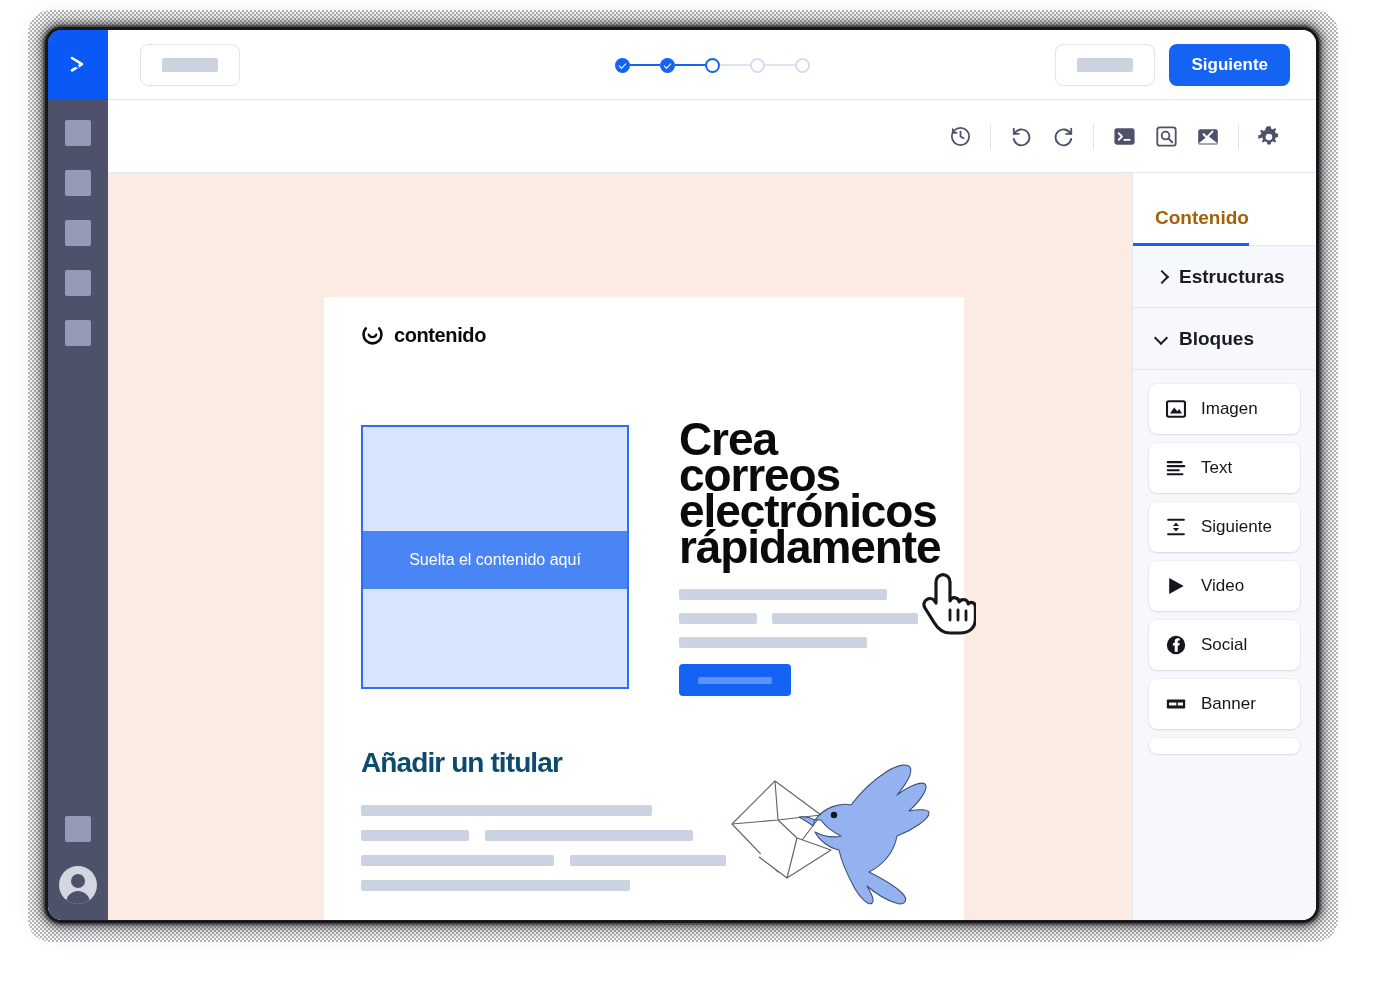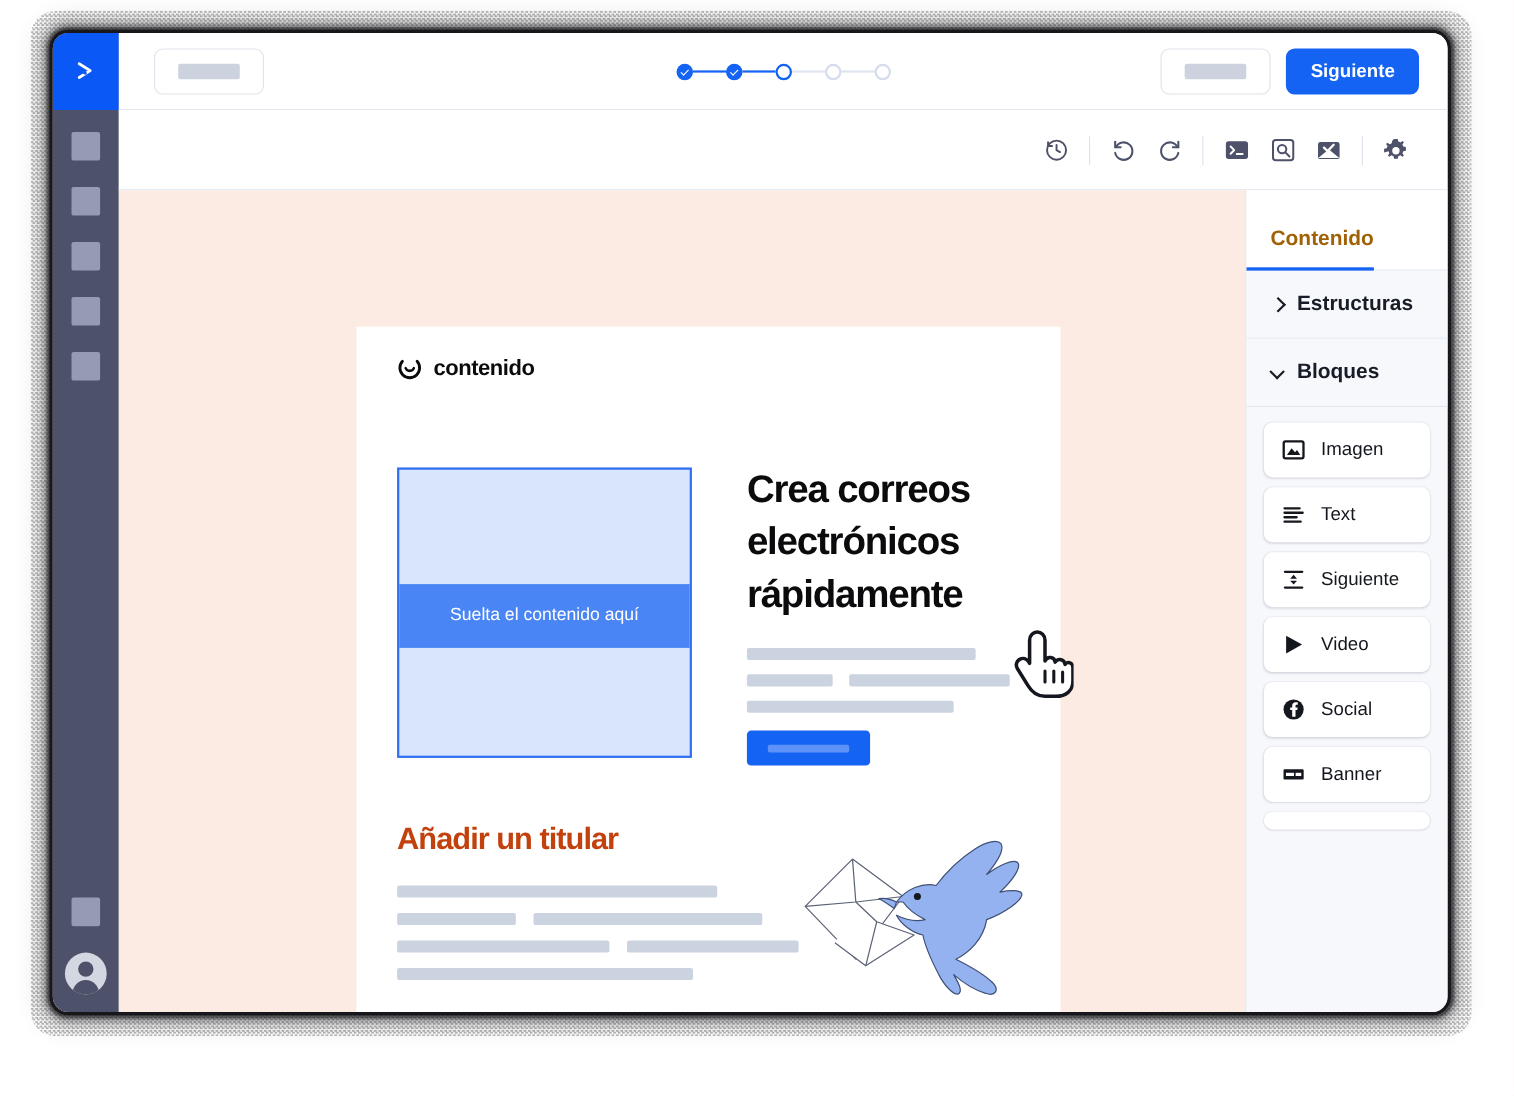--- a/index.html
+++ b/index.html
@@ -183,37 +183,37 @@
   }
   #drop-strip {
     position:absolute; left:0; top:104px;
     width:100%; height:58px;
     background:#4a85f5;
     display:flex; align-items:center; justify-content:center;
     color:#fff; font-size:16px;
   }
   #hero-text { position:absolute; left:355px; top:124px; width:250px; }
   #hero-h1 {
-    font-size:35px; line-height:48px;
+    font-size:46px; line-height:36px;
     font-weight:800; letter-spacing:-1.1px; color:#0b0b0d;
   }
   .ph { background:#ccd3e0; border-radius:2px; height:11px; }
   #hero-lines { margin-top:24px; }
   #hero-lines .row { display:flex; gap:15px; margin-bottom:13px; }
   #hero-btn {
     margin-top:16px; width:112px; height:32px;
     background:#1463f3; border-radius:4px;
     display:flex; align-items:center; justify-content:center;
   }
   #hero-btn .inner { width:74px; height:7px; background:#5f92f8; border-radius:2px; }
 
   
   #sec2 { position:absolute; left:37px; top:450px; width:568px; }
   #sec2-h {
-    font-size:28px; font-weight:800; letter-spacing:-.9px; color:#c2410c;
+    font-size:28px; font-weight:800; letter-spacing:-.9px; color:#0c4a6e;
   }
   #sec2-lines { margin-top:26px; }
   #sec2-lines .row { display:flex; gap:16px; margin-bottom:14px; }
   #bird { position:absolute; left:405px; top:465px; width:215px; height:150px; }
 
   
   #cursor { position:absolute; left:812px; top:397px; width:56px; height:66px; }
 
   
   #panel {

